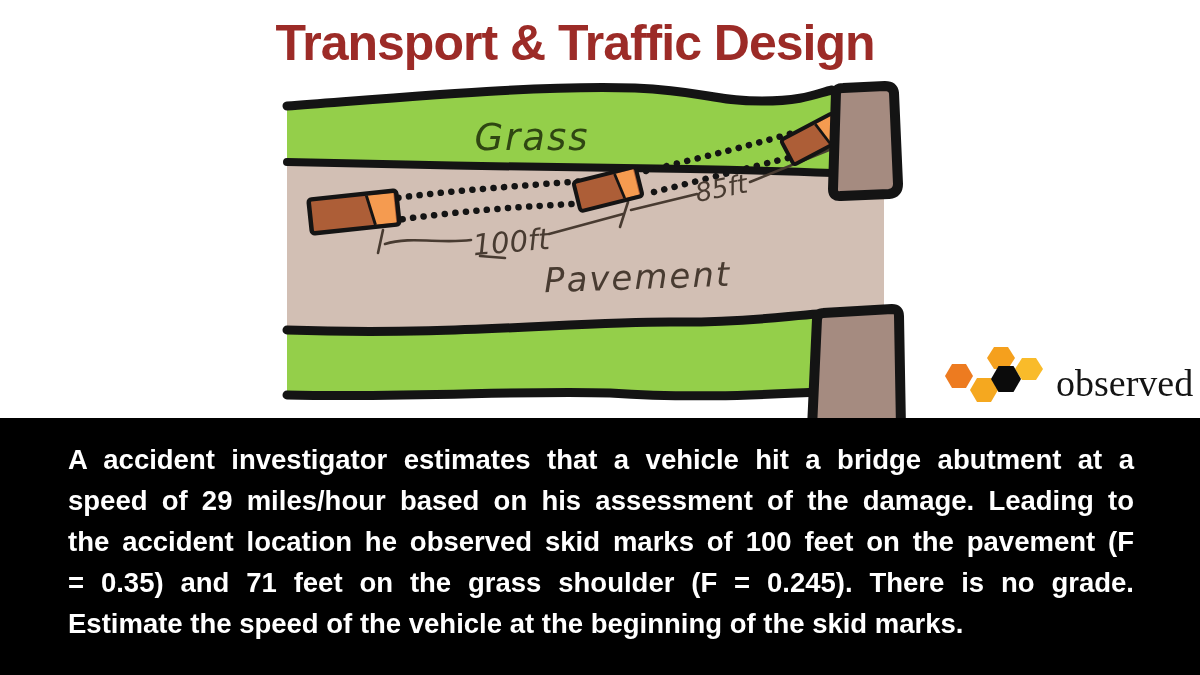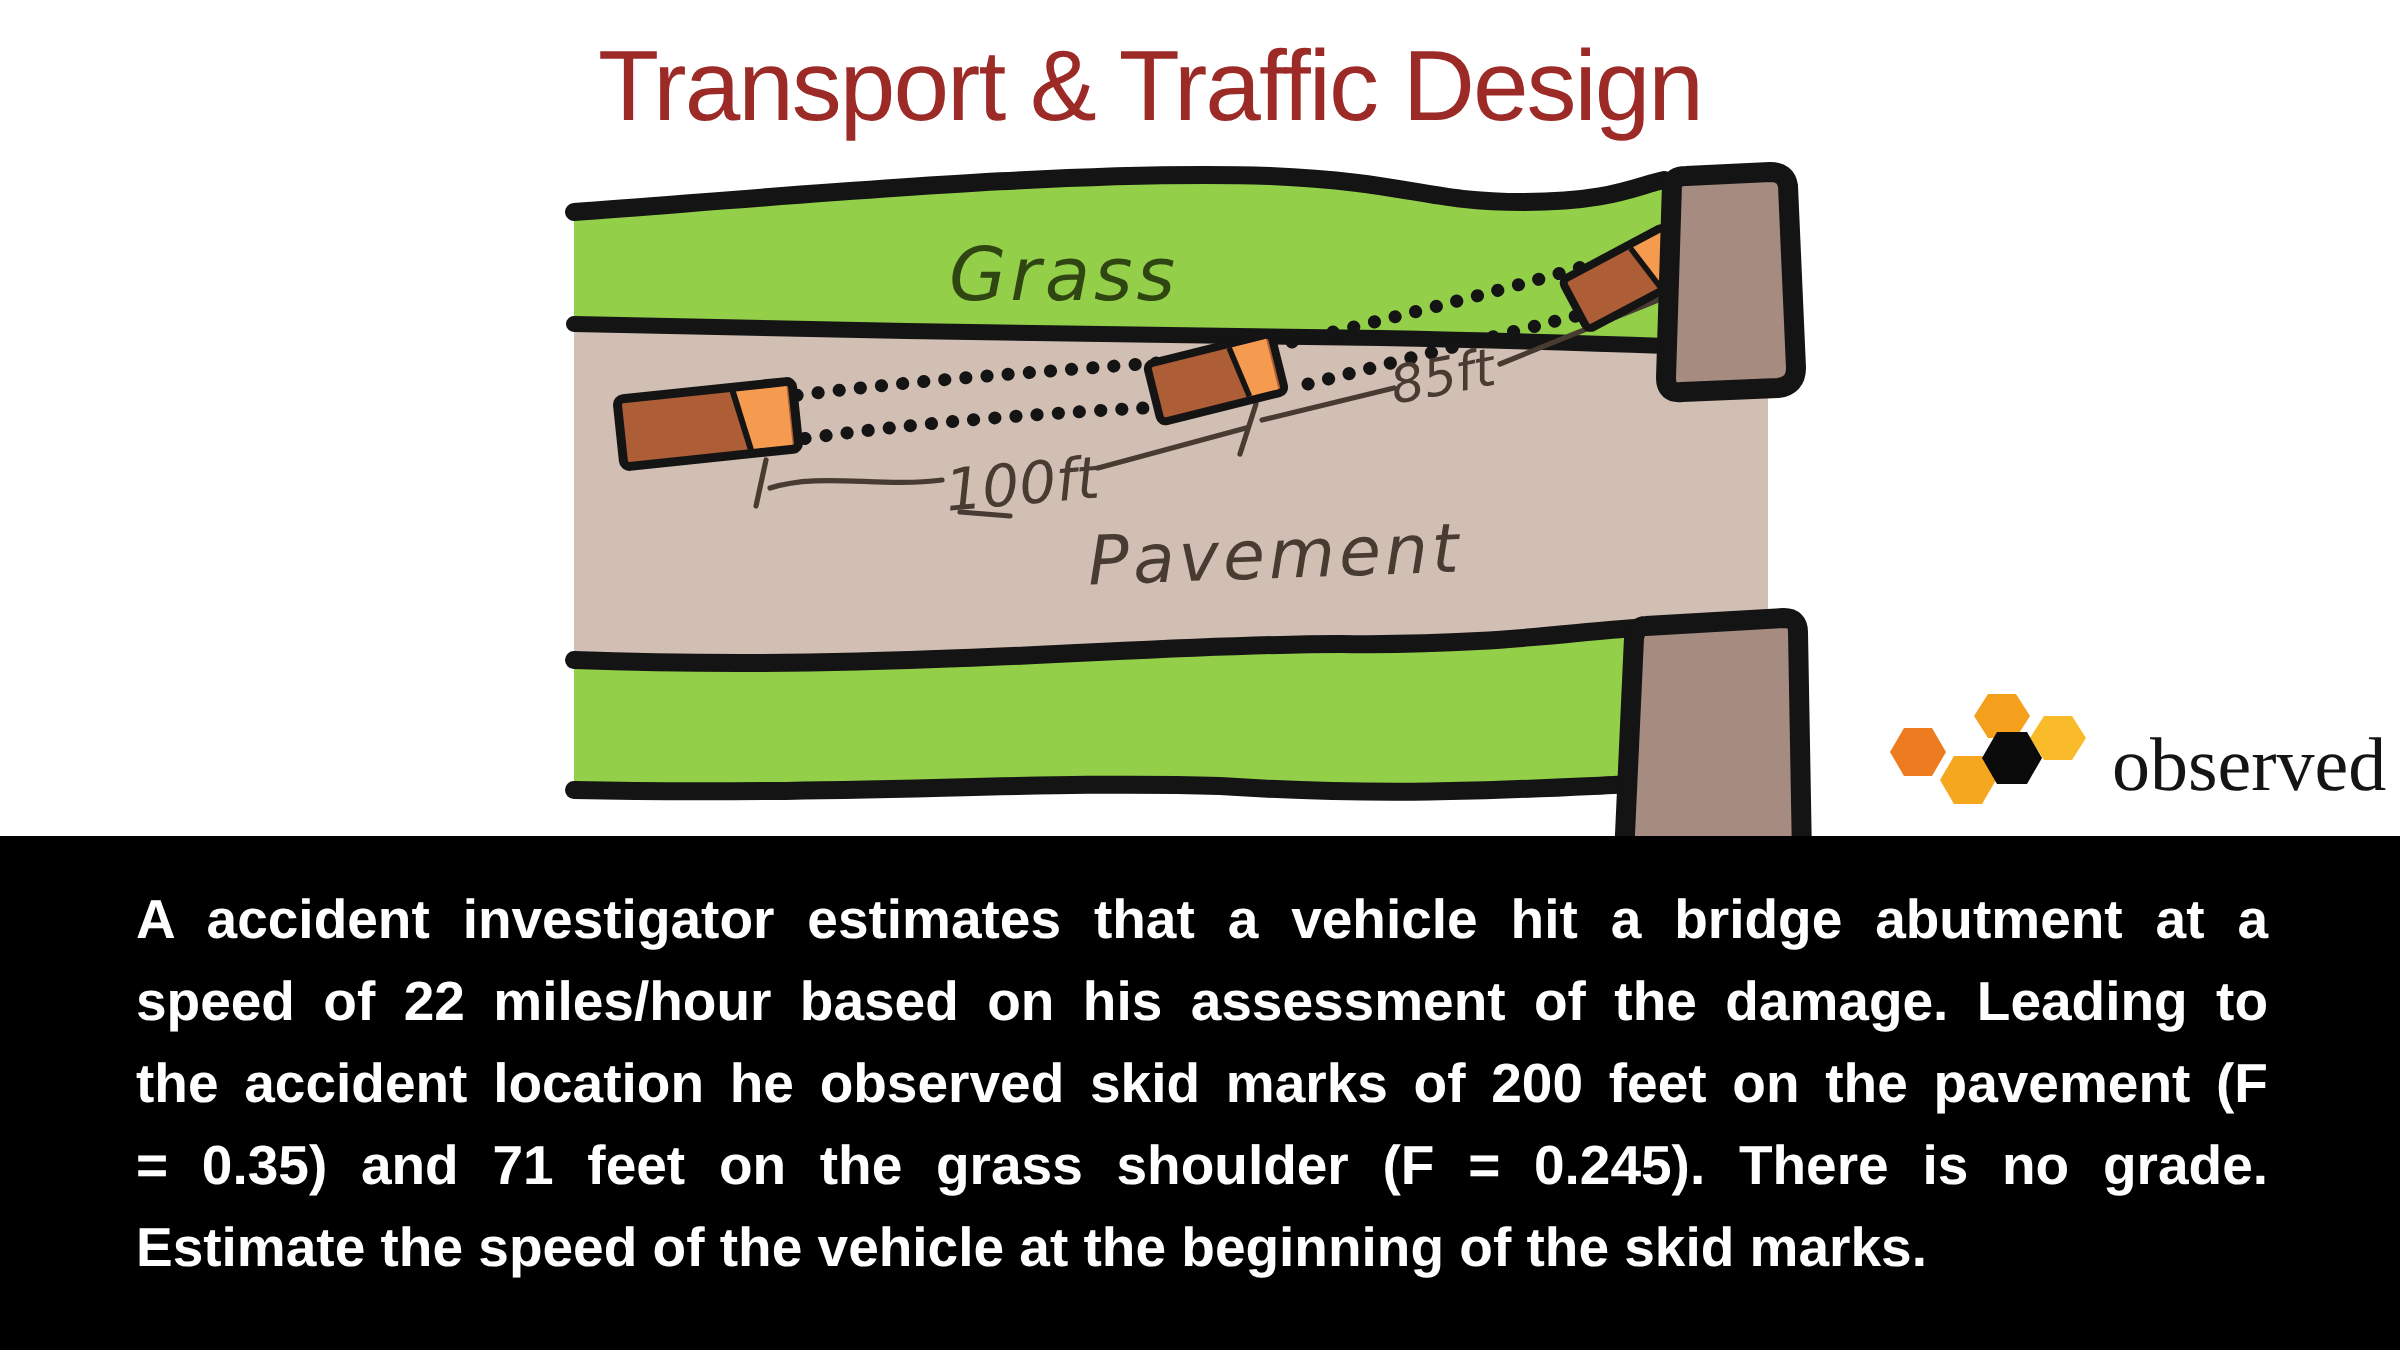--- a/index.html
+++ b/index.html
@@ -1,19 +1,19 @@
 <!DOCTYPE html>
 <html><head>
 <meta charset="utf-8">
 <style>
   html,body{margin:0;padding:0;background:#ffffff;}
   .page{position:relative;width:1200px;height:675px;overflow:hidden;background:#ffffff;
         font-family:"Liberation Sans",sans-serif;}
   .title{position:absolute;top:14px;left:0;width:1150px;text-align:center;
-         font-size:50px;font-weight:normal;letter-spacing:-1px;color:#9C2B27;}
+         font-size:50px;font-weight:bold;letter-spacing:-1px;color:#9C2B27;}
   .scene{position:absolute;top:0;left:0;width:1200px;height:675px;z-index:1;}
   .hand{font-family:"DejaVu Sans",sans-serif;font-style:italic;}
   .logo{position:absolute;left:939px;top:346px;z-index:2;display:flex;align-items:center;gap:7px;}
   .logo-text{font-family:"Liberation Serif",serif;font-size:38px;color:#141414;line-height:1;
              margin-top:14px;}
   .bottom-bar{position:absolute;left:0;top:418px;width:1200px;height:296px;background:#000000;
               z-index:3;box-sizing:border-box;padding:21px 66px 0 68px;}
   .pline{color:#ffffff;font-weight:bold;font-size:27.5px;line-height:41px;
          text-align:justify;text-align-last:justify;}
   .pline.last{text-align:center;text-align-last:left;}
@@ -100,19 +100,19 @@
       <polygon points="48,12 55,1 69,1 76,12 69,23 55,23" fill="#F5A01D"></polygon>
       <polygon points="76,23 83,12 97,12 104,23 97,34 83,34" fill="#F9BB2A"></polygon>
       <polygon points="31,44 38,32 52,32 59,44 52,56 38,56" fill="#F5A81F"></polygon>
       <polygon points="52,33 59.5,20 74.5,20 82,33 74.5,46 59.5,46" fill="#0B0B0B"></polygon>
     </svg>
     <span class="logo-text">observed</span>
   </div>
 
   <div class="bottom-bar">
     <div class="pline">A accident investigator estimates that a vehicle hit a bridge abutment at a</div>
-    <div class="pline">speed of 22 miles/hour based on his assessment of the damage. Leading to</div>
-    <div class="pline">the accident location he observed skid marks of 200 feet on the pavement (F</div>
+    <div class="pline">speed of 29 miles/hour based on his assessment of the damage. Leading to</div>
+    <div class="pline">the accident location he observed skid marks of 100 feet on the pavement (F</div>
     <div class="pline">= 0.35) and 71 feet on the grass shoulder (F = 0.245). There is no grade.</div>
     <div class="pline last">Estimate the speed of the vehicle at the beginning of the skid marks.</div>
   </div>
 
 </div>
 
 </body></html>

